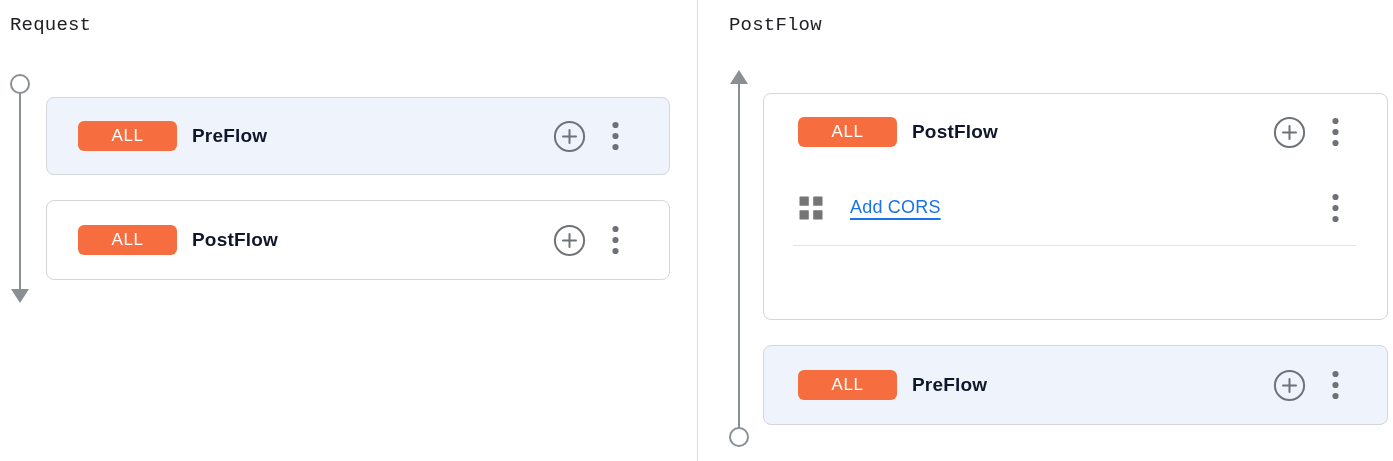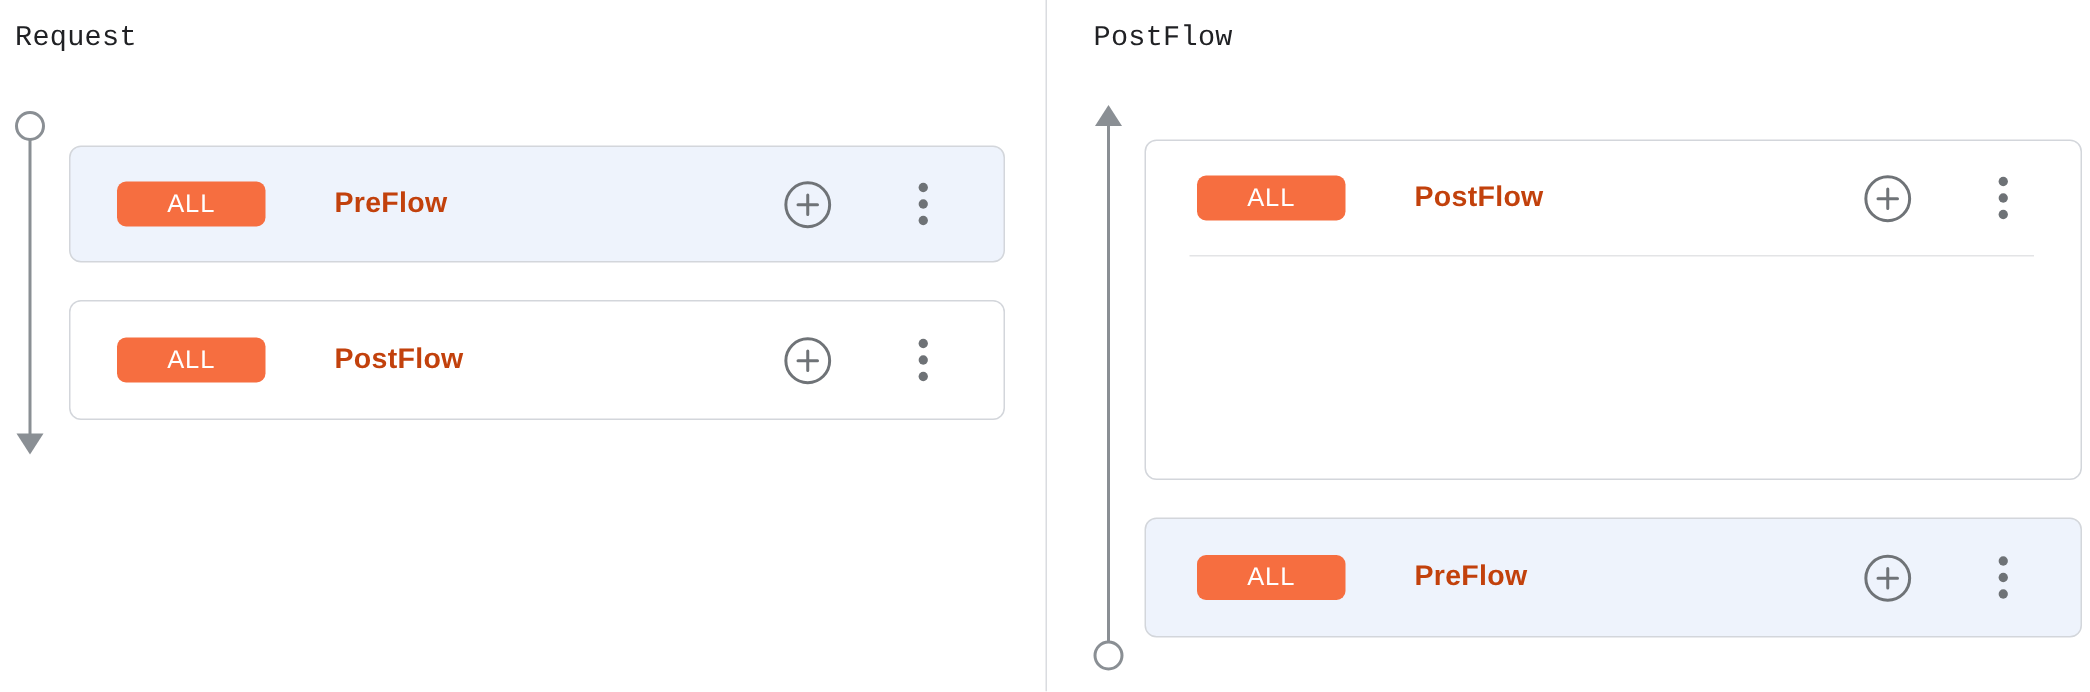--- a/index.html
+++ b/index.html
@@ -69,21 +69,20 @@
     position: absolute;
     border: 1px solid #D3D6DB;
     border-radius: 8px;
     background: #ffffff;
   }
   .flow-card.highlight { background: #EEF3FC; }
   .flow-row {
     display: flex;
     align-items: center;
     height: 100%;
-    gap: 31px;
   }
   .flow-row.pad-left-lane  { padding: 0 50px 0 31px; }
   .flow-row.pad-right-lane { padding: 0 48px 0 34px; }
 
   .card-req-preflow  { left: 46px;  top: 97px;  width: 624px; height: 78px; }
   .card-req-postflow { left: 46px;  top: 200px; width: 624px; height: 80px; }
   .card-resp-group   { left: 763px; top: 93px;  width: 625px; height: 227px; }
   .card-resp-preflow { left: 763px; top: 345px; width: 625px; height: 80px; }
 
   .group-header { height: 76px; }
@@ -108,21 +107,21 @@
     color: #ffffff;
     font-size: 17px;
     font-weight: 500;
     text-align: center;
     letter-spacing: 0.6px;
   }
   .flow-name {
     margin-left: 15px;
     font-size: 19px;
     font-weight: 700;
-    color: #c2410c;
+    color: #0f172a;
     letter-spacing: 0.2px;
   }
   .spacer { flex: 1 1 auto; }
 
   .icon-btn {
     display: flex;
     align-items: center;
     justify-content: center;
     background: none;
     border: none;
@@ -217,20 +216,39 @@
       </button>
       <button class="icon-btn kebab" aria-label="more options">
         <svg width="7" height="30" viewBox="0 0 7 30" fill="#6E7276">
           <circle cx="3.5" cy="4" r="3.1"></circle>
             <circle cx="3.5" cy="15" r="3.1"></circle>
             <circle cx="3.5" cy="26" r="3.1"></circle>
         </svg>
       </button>
     </div>
 
+    <div class="policy-row">
+      <span class="policy-grid">
+        <svg width="24" height="24" viewBox="0 0 24 24" fill="#757575">
+          <rect x="0.5" y="0.5" width="9.3" height="9.3" rx="0.5"></rect>
+          <rect x="14.2" y="0.5" width="9.3" height="9.3" rx="0.5"></rect>
+          <rect x="0.5" y="14.2" width="9.3" height="9.3" rx="0.5"></rect>
+          <rect x="14.2" y="14.2" width="9.3" height="9.3" rx="0.5"></rect>
+        </svg>
+      </span>
+      <a class="policy-link">Add CORS</a>
+      <span class="spacer"></span>
+      <button class="icon-btn" aria-label="more options">
+        <svg width="7" height="30" viewBox="0 0 7 30" fill="#6E7276">
+          <circle cx="3.5" cy="4" r="3.1"></circle>
+            <circle cx="3.5" cy="15" r="3.1"></circle>
+            <circle cx="3.5" cy="26" r="3.1"></circle>
+        </svg>
+      </button>
+    </div>
 
     <div class="policy-divider"></div>
 
   </div>
 
   <div class="flow-card highlight card-resp-preflow">
     <div class="flow-row pad-right-lane">
       <span class="badge-all">ALL</span>
       <span class="flow-name">PreFlow</span>
       <span class="spacer"></span>

